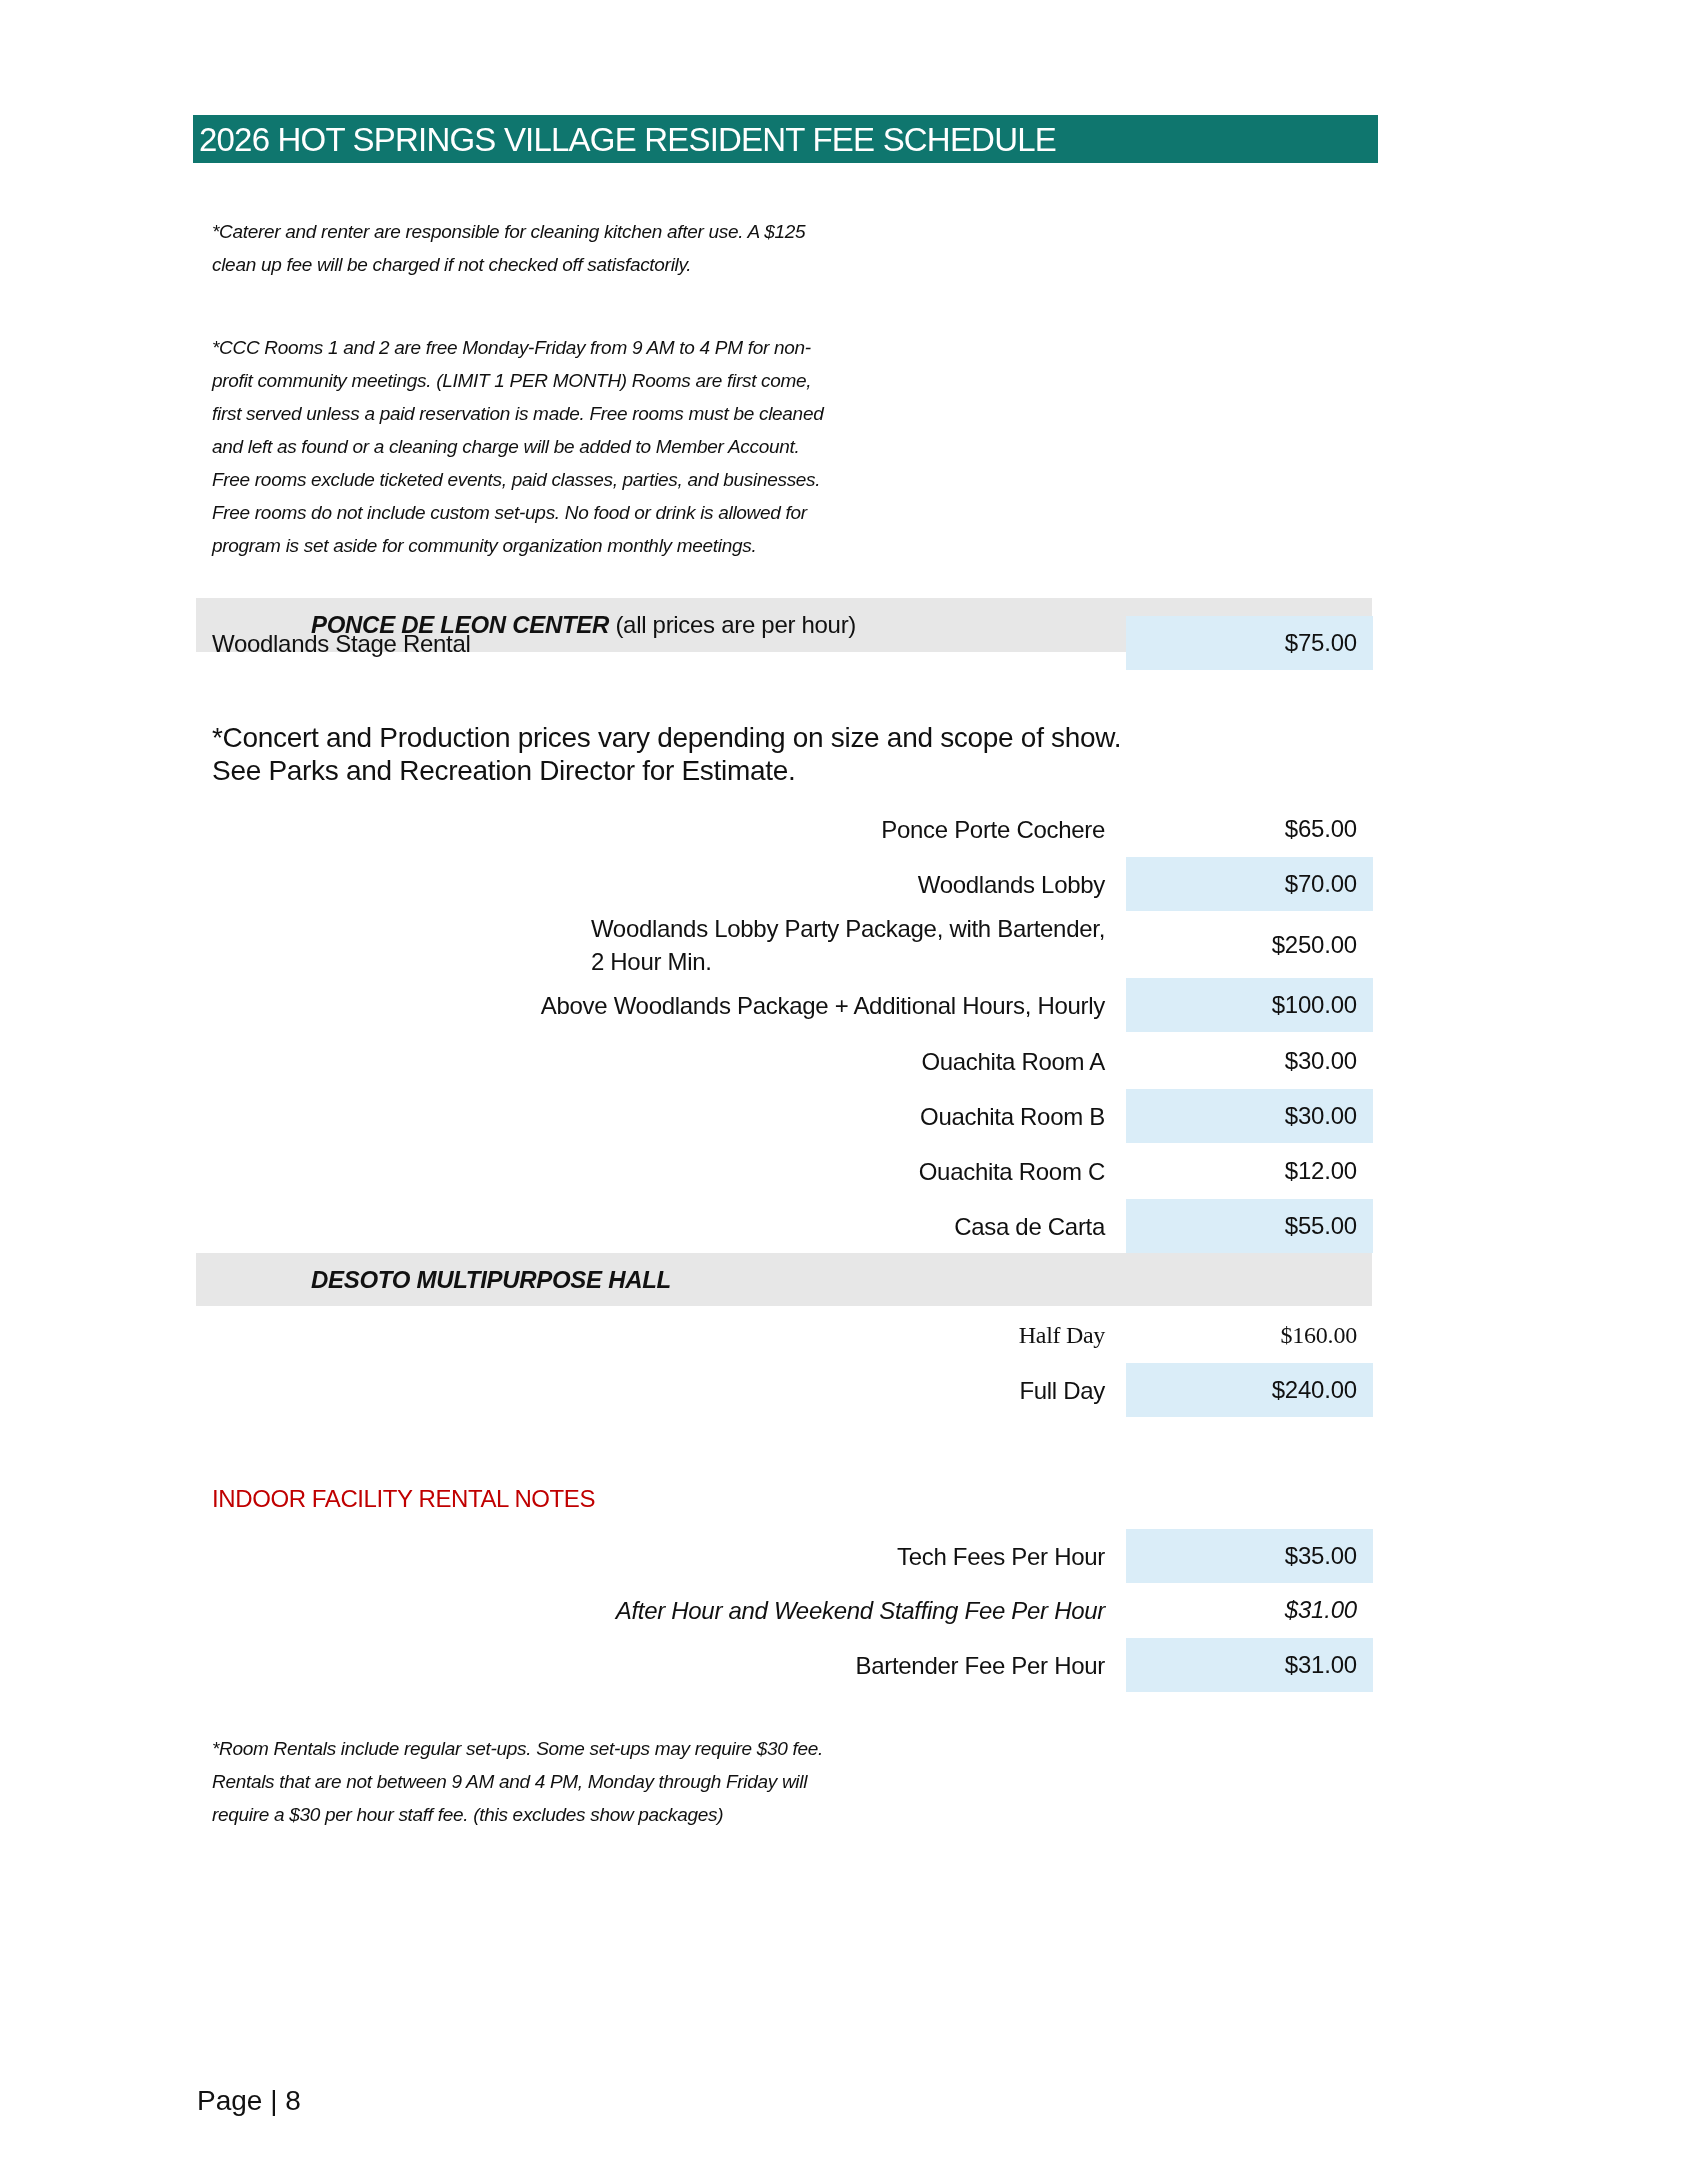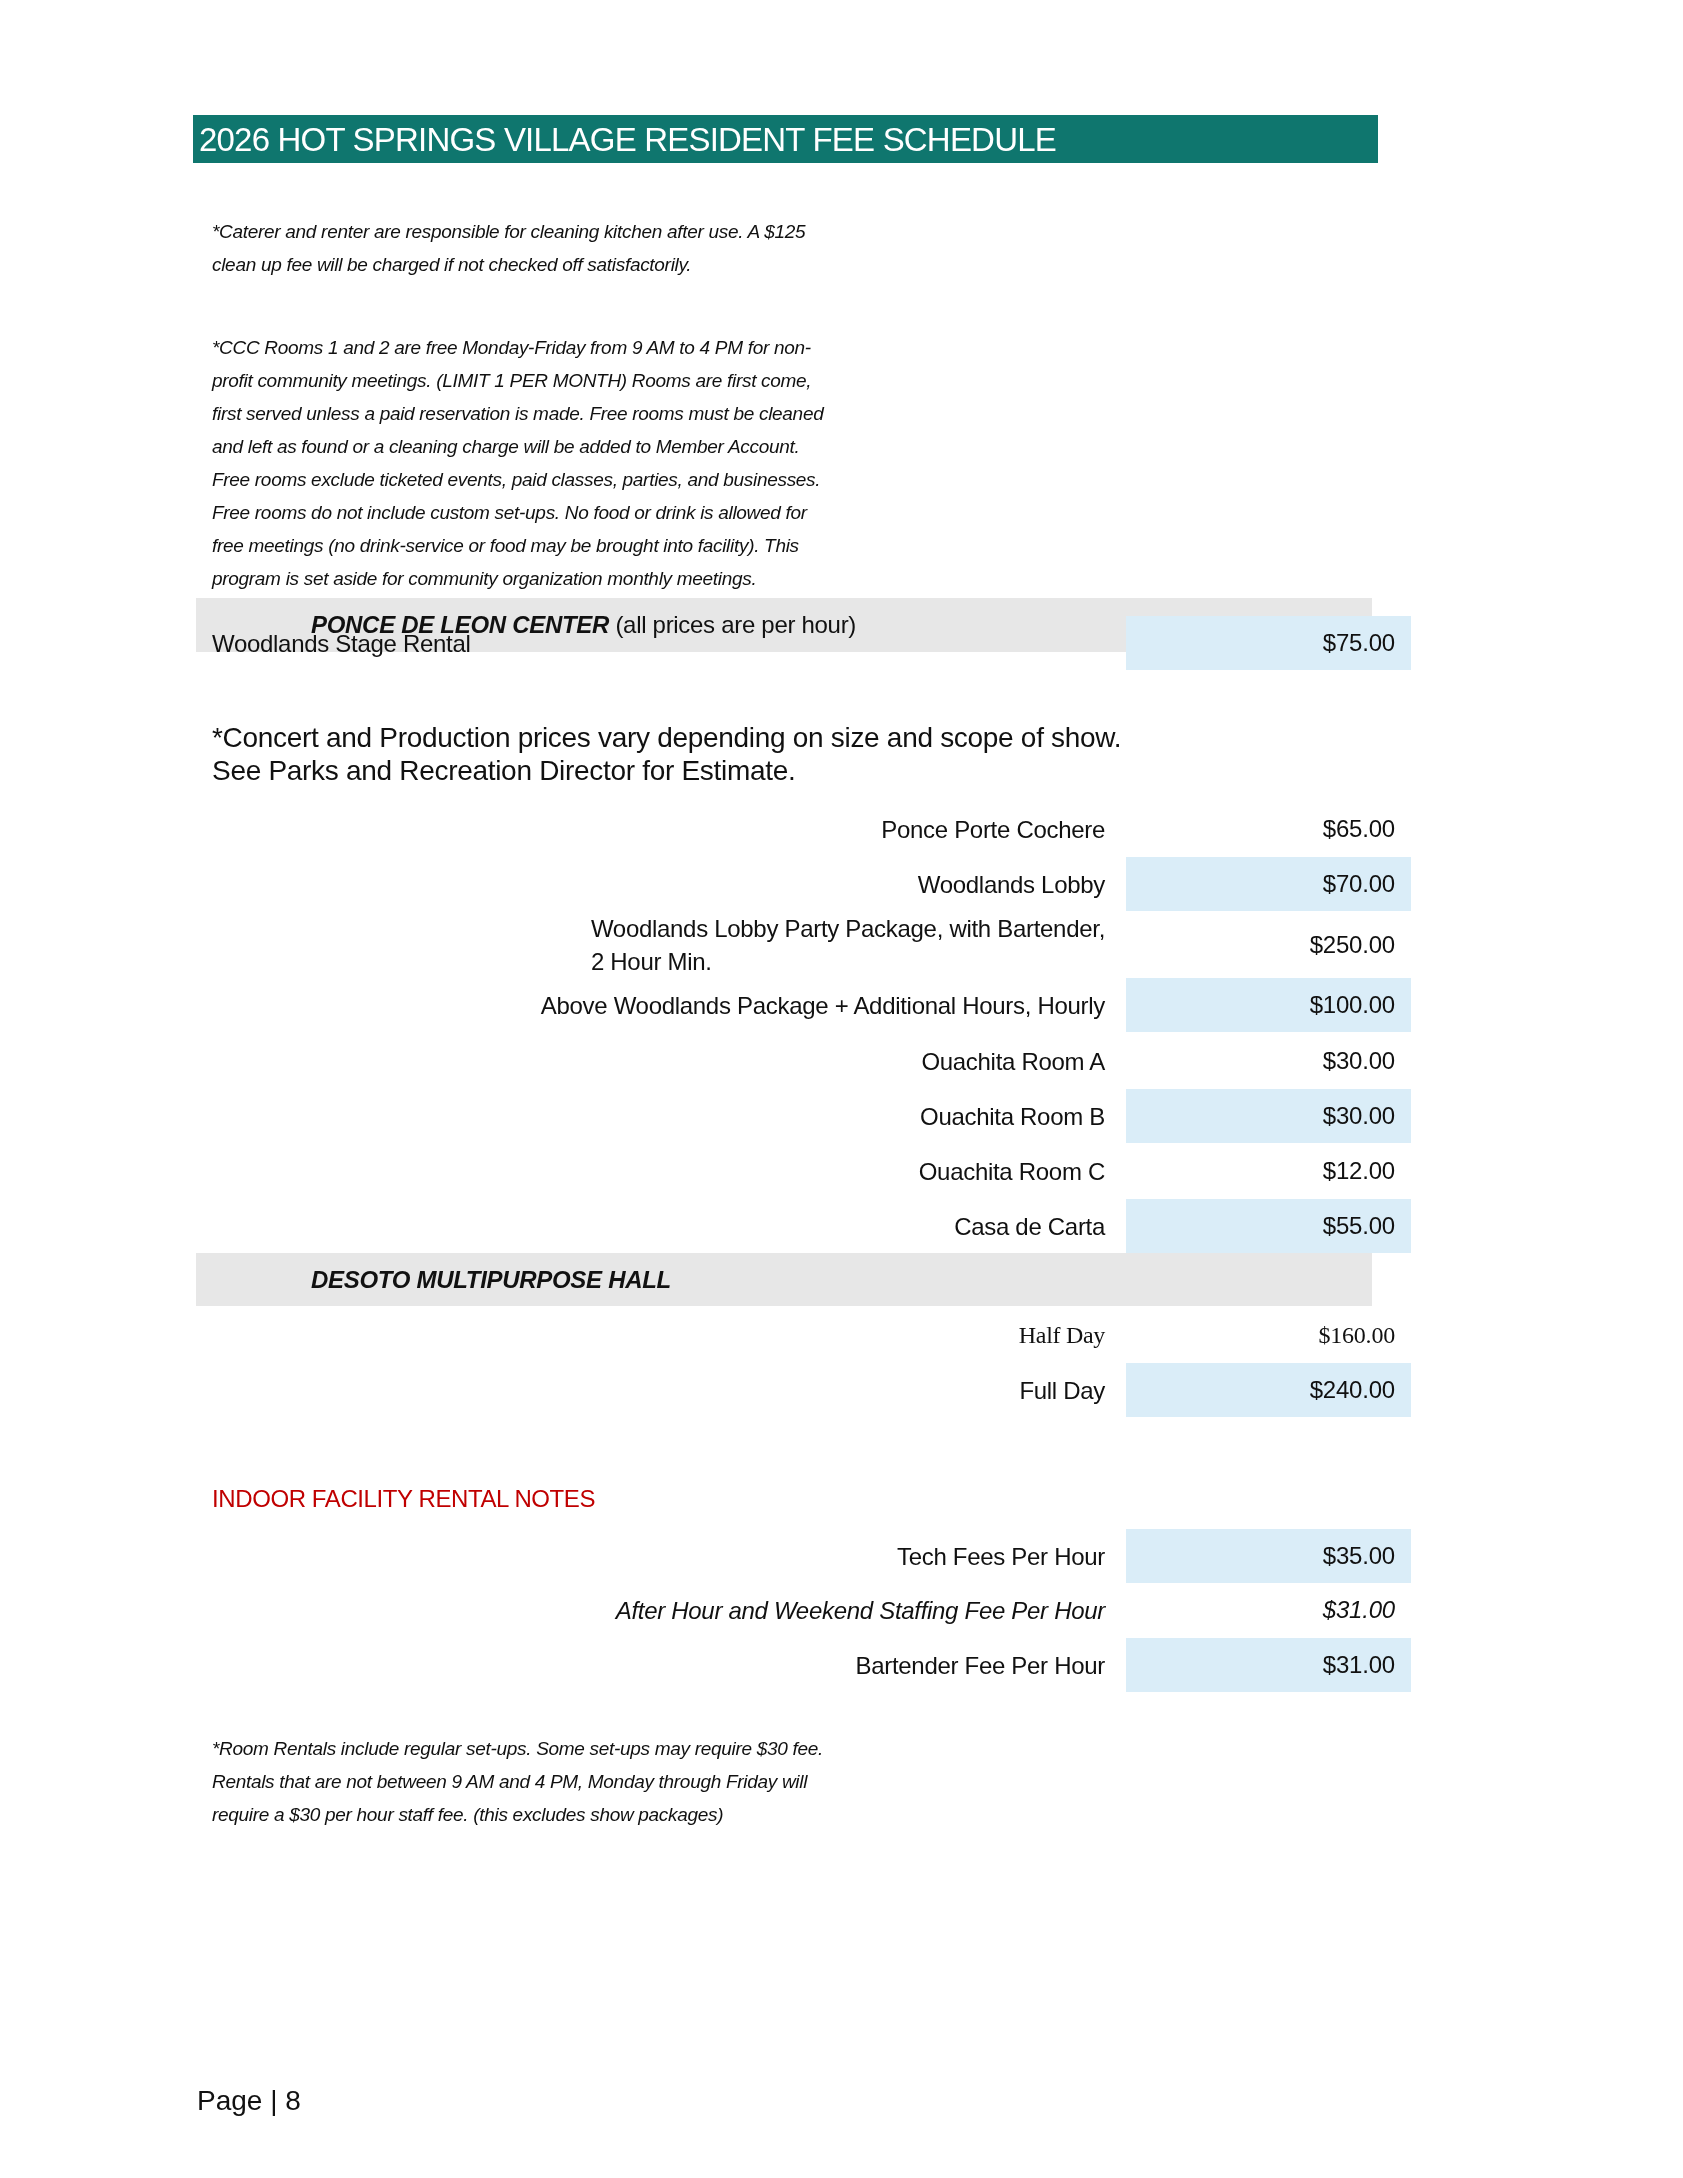--- a/index.html
+++ b/index.html
@@ -15,21 +15,21 @@
   .plain-note { left: 212px; width: 911px; font-size: 28px; line-height: 33px; letter-spacing: -0.3px; }
   .plain-note p { margin: 0; white-space: nowrap; }
   .section-band { left: 196px; width: 1176px; background: #e7e7e7; }
   .section-band .label { position: absolute; left: 115px; top: 50%; transform: translateY(-50%);
                          font-size: 24px; white-space: nowrap; letter-spacing: -0.3px; }
   .section-band .label b { font-weight: bold; font-style: italic; }
   .row { left: 196px; width: 1176px; }
   .row .desc { position: absolute; right: 267px; top: 50%; transform: translateY(-50%);
                font-size: 24px; line-height: 33px; letter-spacing: -0.3px; white-space: nowrap; }
   .row .desc.left { left: 16px; right: auto; text-align: left; }
-  .row .price-cell { position: absolute; left: 930px; width: 285px; top: 0; bottom: 0; }
+  .row .price-cell { position: absolute; left: 930px; width: 247px; top: 0; bottom: 0; }
   .row .price-cell.shade { background: #daedf8; }
   .row .price { position: absolute; right: 16px; top: 50%; transform: translateY(-50%);
                 font-size: 24px; letter-spacing: -0.2px; white-space: nowrap; }
   .red-title { left: 212px; font-size: 24px; color: #c00000; letter-spacing: -0.4px; white-space: nowrap; }
   .footer { left: 197px; font-size: 28px; white-space: nowrap; color: #111; }
 </style>
 </head>
 <body>
 
 <div class="abs title-bar">
@@ -41,21 +41,20 @@
   <p>clean up fee will be charged if not checked off satisfactorily.</p>
 </div>
 
 <div class="abs note" style="top:331px;">
   <p>*CCC Rooms 1 and 2 are free Monday-Friday from 9 AM to 4 PM for  non-</p>
   <p>profit community meetings. (LIMIT 1 PER MONTH) Rooms are first come,</p>
   <p>first served unless a paid reservation is made.  Free rooms must be cleaned</p>
   <p>and left as found or a cleaning charge will be added to Member Account.</p>
   <p>Free rooms exclude ticketed events, paid classes, parties, and businesses.</p>
   <p>Free rooms do not include custom set-ups. No food or drink is allowed for</p>
-  <p>free meetings (no drink-service or food may be brought into facility).  This</p>
   <p>program is set aside for community organization monthly meetings.</p>
 </div>
 
 <div class="abs section-band" style="top:598px;height:54px;">
   <span class="label"><b>PONCE DE LEON CENTER</b><span> (all prices are per hour)</span></span>
 </div>
 
 <div class="abs row" style="top:616px;height:54px;">
   <span class="desc left">Woodlands Stage Rental</span>
   <div class="price-cell shade">

